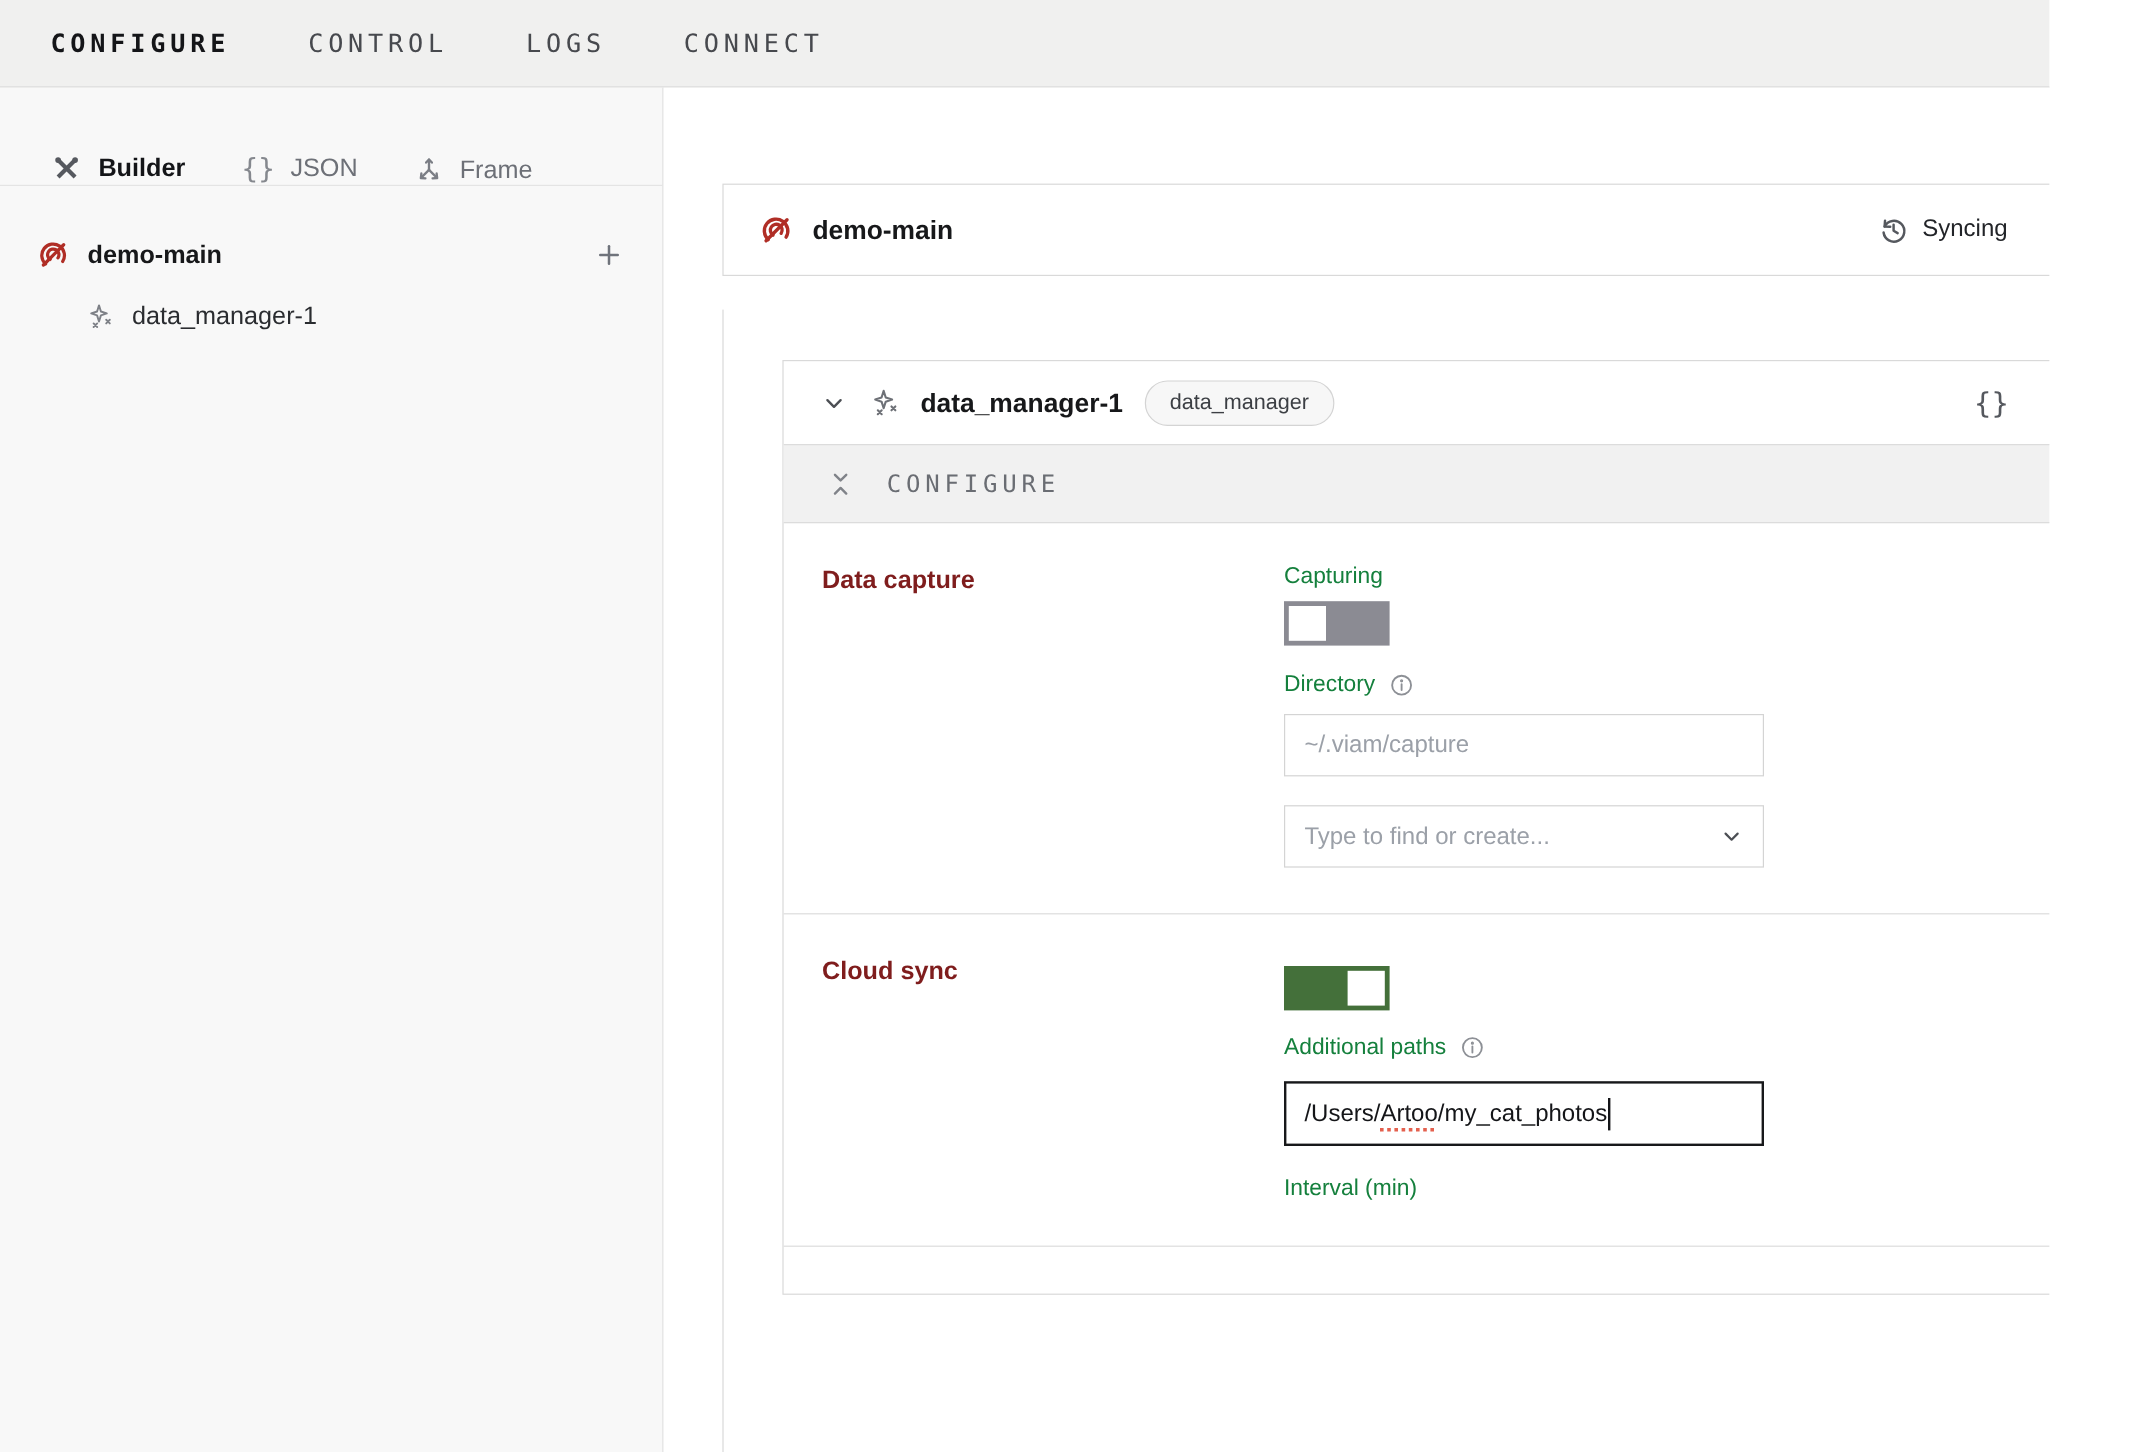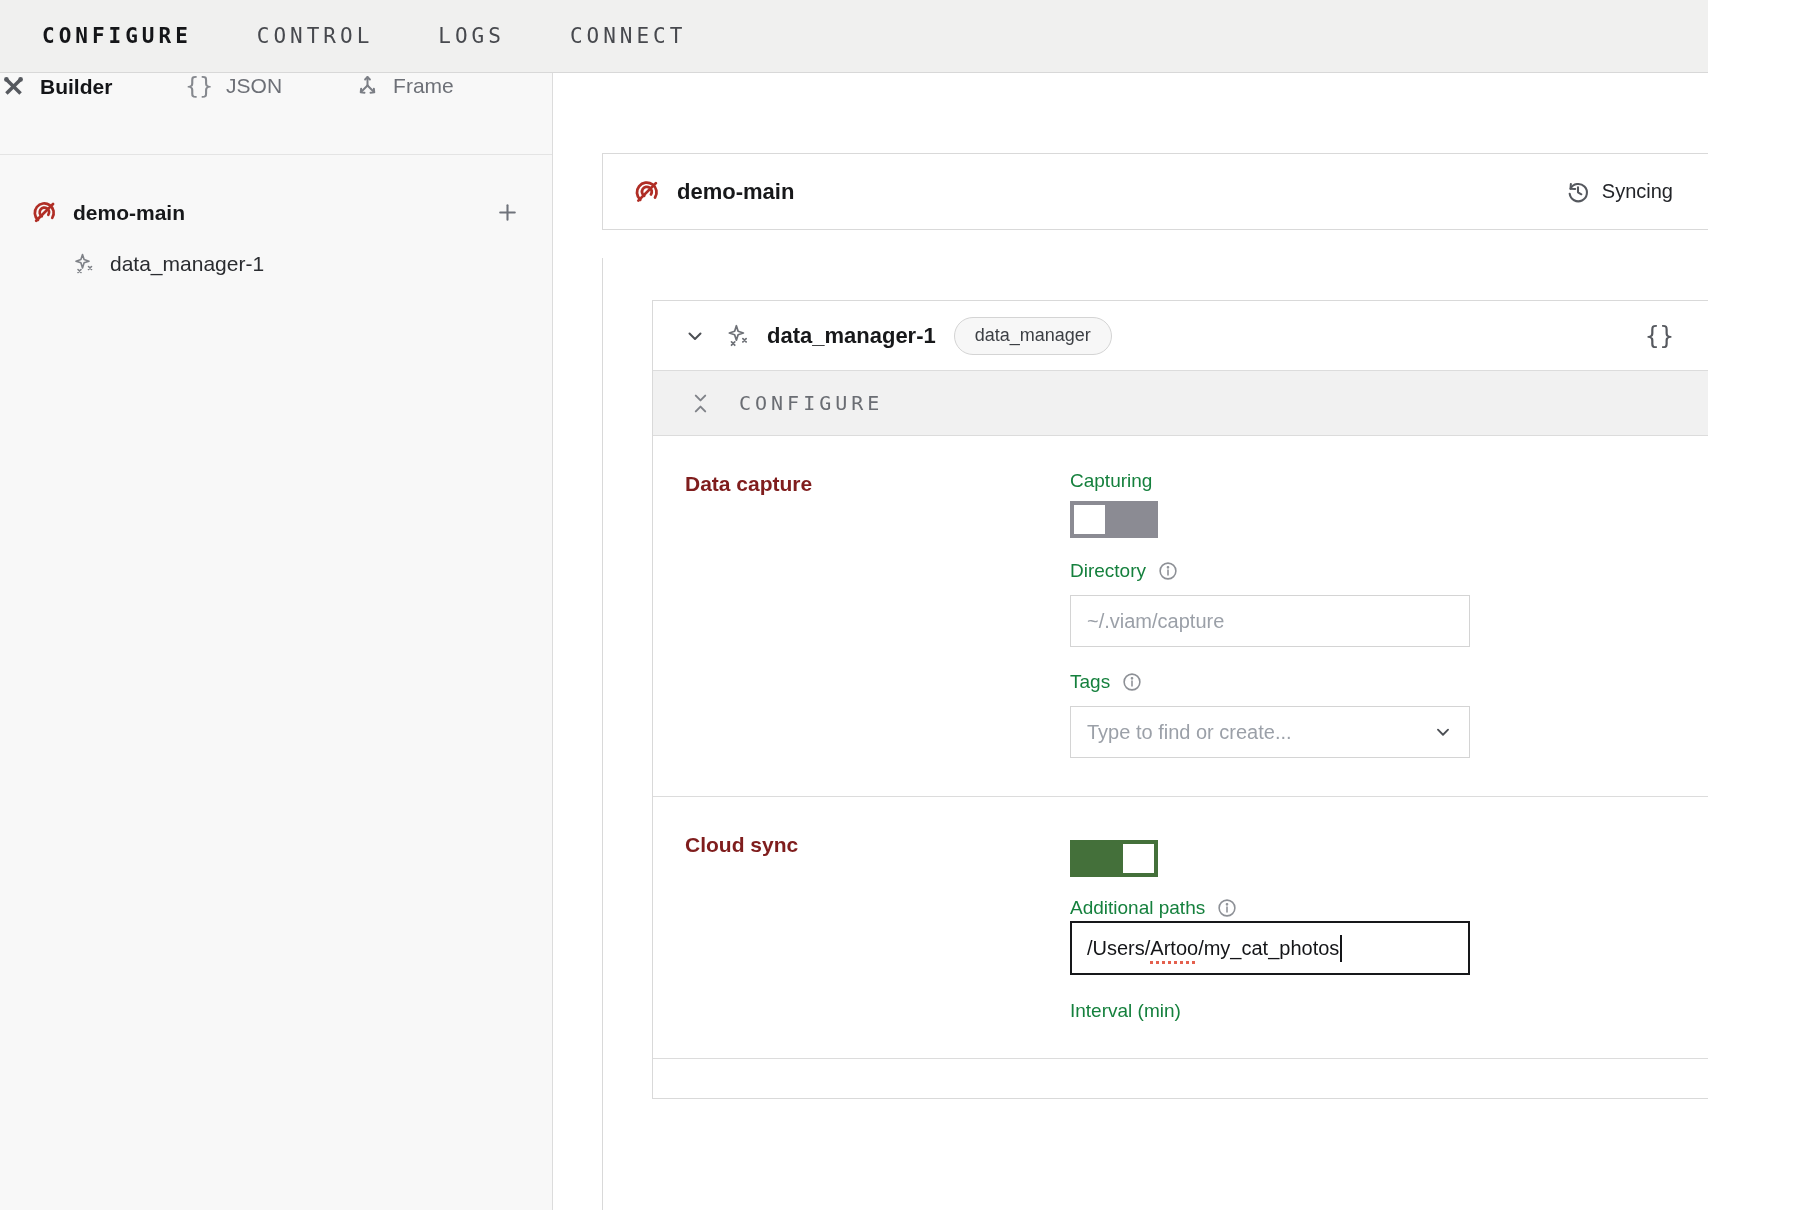--- a/index.html
+++ b/index.html
@@ -20,21 +20,21 @@
   .topnav{height:73px;background:#f0f0ef;border-bottom:1px solid #d8d8d8;display:flex;align-items:center;padding-left:42px;gap:65px;}
   .topnav .tab{font-family:"DejaVu Sans Mono",monospace;font-size:21px;letter-spacing:4px;color:#47494e;cursor:pointer;}
   .topnav .tab.active{color:#141518;font-weight:bold;}
 
   
   .content{display:flex;height:1137px;}
   .sidebar{width:553px;min-width:553px;background:#f8f8f8;border-right:1px solid #dcdcdc;}
   .main{flex:1;background:#fff;padding-left:49px;overflow:hidden;}
 
   
-  .viewtabs{height:82px;border-bottom:1px solid var(--border-light);display:flex;align-items:flex-start;gap:73px;}
+  .viewtabs{height:82px;border-bottom:1px solid var(--border-light);display:flex;align-items:flex-end;padding-left:42px;gap:47px;}
   .viewtab{display:flex;align-items:center;gap:13px;font-size:21px;color:#6d7077;cursor:pointer;}
   .viewtab.active{color:#141518;font-weight:bold;}
   .viewtab .braces{font-family:"DejaVu Sans Mono",monospace;font-size:23px;color:#85888e;font-weight:normal;}
 
   
   .tree{padding-top:44px;}
   .tree-machine{display:flex;align-items:center;padding:0 32px 0 31px;}
   .tree-machine .label{font-size:21px;font-weight:bold;color:#17181a;margin-left:15px;flex:1;}
   .tree-child{display:flex;align-items:center;padding-left:72px;margin-top:26px;gap:14px;}
   .tree-child .label{font-size:21px;color:#2a2c30;}
@@ -72,21 +72,21 @@
   .toggle.off .knob{left:4px;}
   .toggle.on .knob{right:4px;}
   .toggle.on{margin-bottom:20px;}
 
   .text-input{width:400px;height:52px;border:1px solid #d4d4d4;background:#fff;font-family:"Liberation Sans",sans-serif;font-size:20px;color:var(--text);padding:0 16px;margin:13px 0 24px;outline:none;display:block;}
   .text-input::placeholder{color:var(--placeholder);}
 
   .select-box{width:400px;height:52px;border:1px solid #d4d4d4;background:#fff;display:flex;align-items:center;justify-content:space-between;padding:0 15px 0 16px;margin:13px 0 2px;cursor:pointer;}
   .select-box .ph{font-size:20px;color:var(--placeholder);}
 
-  .focused-input{width:400px;height:54px;border:2px solid #17181a;background:#fff;display:flex;align-items:center;padding:0 15px;margin:2px 0 25px;font-size:20px;color:#141518;cursor:text;}
+  .focused-input{width:400px;height:54px;border:2px solid #17181a;background:#fff;display:flex;align-items:center;padding:0 15px;margin:17px 0 25px;font-size:20px;color:#141518;cursor:text;}
   .misspell{text-decoration:underline dotted #e4604e;text-decoration-thickness:3px;text-underline-offset:6px;}
   .caret{width:2px;height:27px;background:#141518;margin-left:1px;}
 
   .section.stub{height:40px;padding:0;}
 
   .icon{display:inline-block;flex:none;}
   .dots{cursor:pointer;}
 </style>
 </head>
 <body>
@@ -225,28 +225,20 @@
               <div class="field-label">
                 <span>Directory</span>
                 <svg class="icon" width="22" height="22" viewBox="0 0 24 24" fill="none" stroke="#8d9096" stroke-width="1.7">
                   <circle cx="12" cy="12" r="8.6"></circle>
                   <circle cx="12" cy="8" r="0.6" fill="#8d9096"></circle>
                   <path d="M12 11 V16.4" stroke-linecap="round"></path>
                 </svg>
               </div>
               <input class="text-input" type="text" placeholder="~/.viam/capture" style="">
 
-              <div class="field-label">
-                <span>Tags</span>
-                <svg class="icon" width="22" height="22" viewBox="0 0 24 24" fill="none" stroke="#8d9096" stroke-width="1.7">
-                  <circle cx="12" cy="12" r="8.6"></circle>
-                  <circle cx="12" cy="8" r="0.6" fill="#8d9096"></circle>
-                  <path d="M12 11 V16.4" stroke-linecap="round"></path>
-                </svg>
-              </div>
               <div class="select-box">
                 <span class="ph">Type to find or create...</span>
                 <svg class="icon" width="22" height="22" viewBox="0 0 24 24" fill="none" stroke="#4c4f54" stroke-width="2" stroke-linecap="round" stroke-linejoin="round">
                   <path d="M6.5 9.5 L12 15 L17.5 9.5"></path>
                 </svg>
               </div>
             </div>
           </div>
 
           <div class="section">

